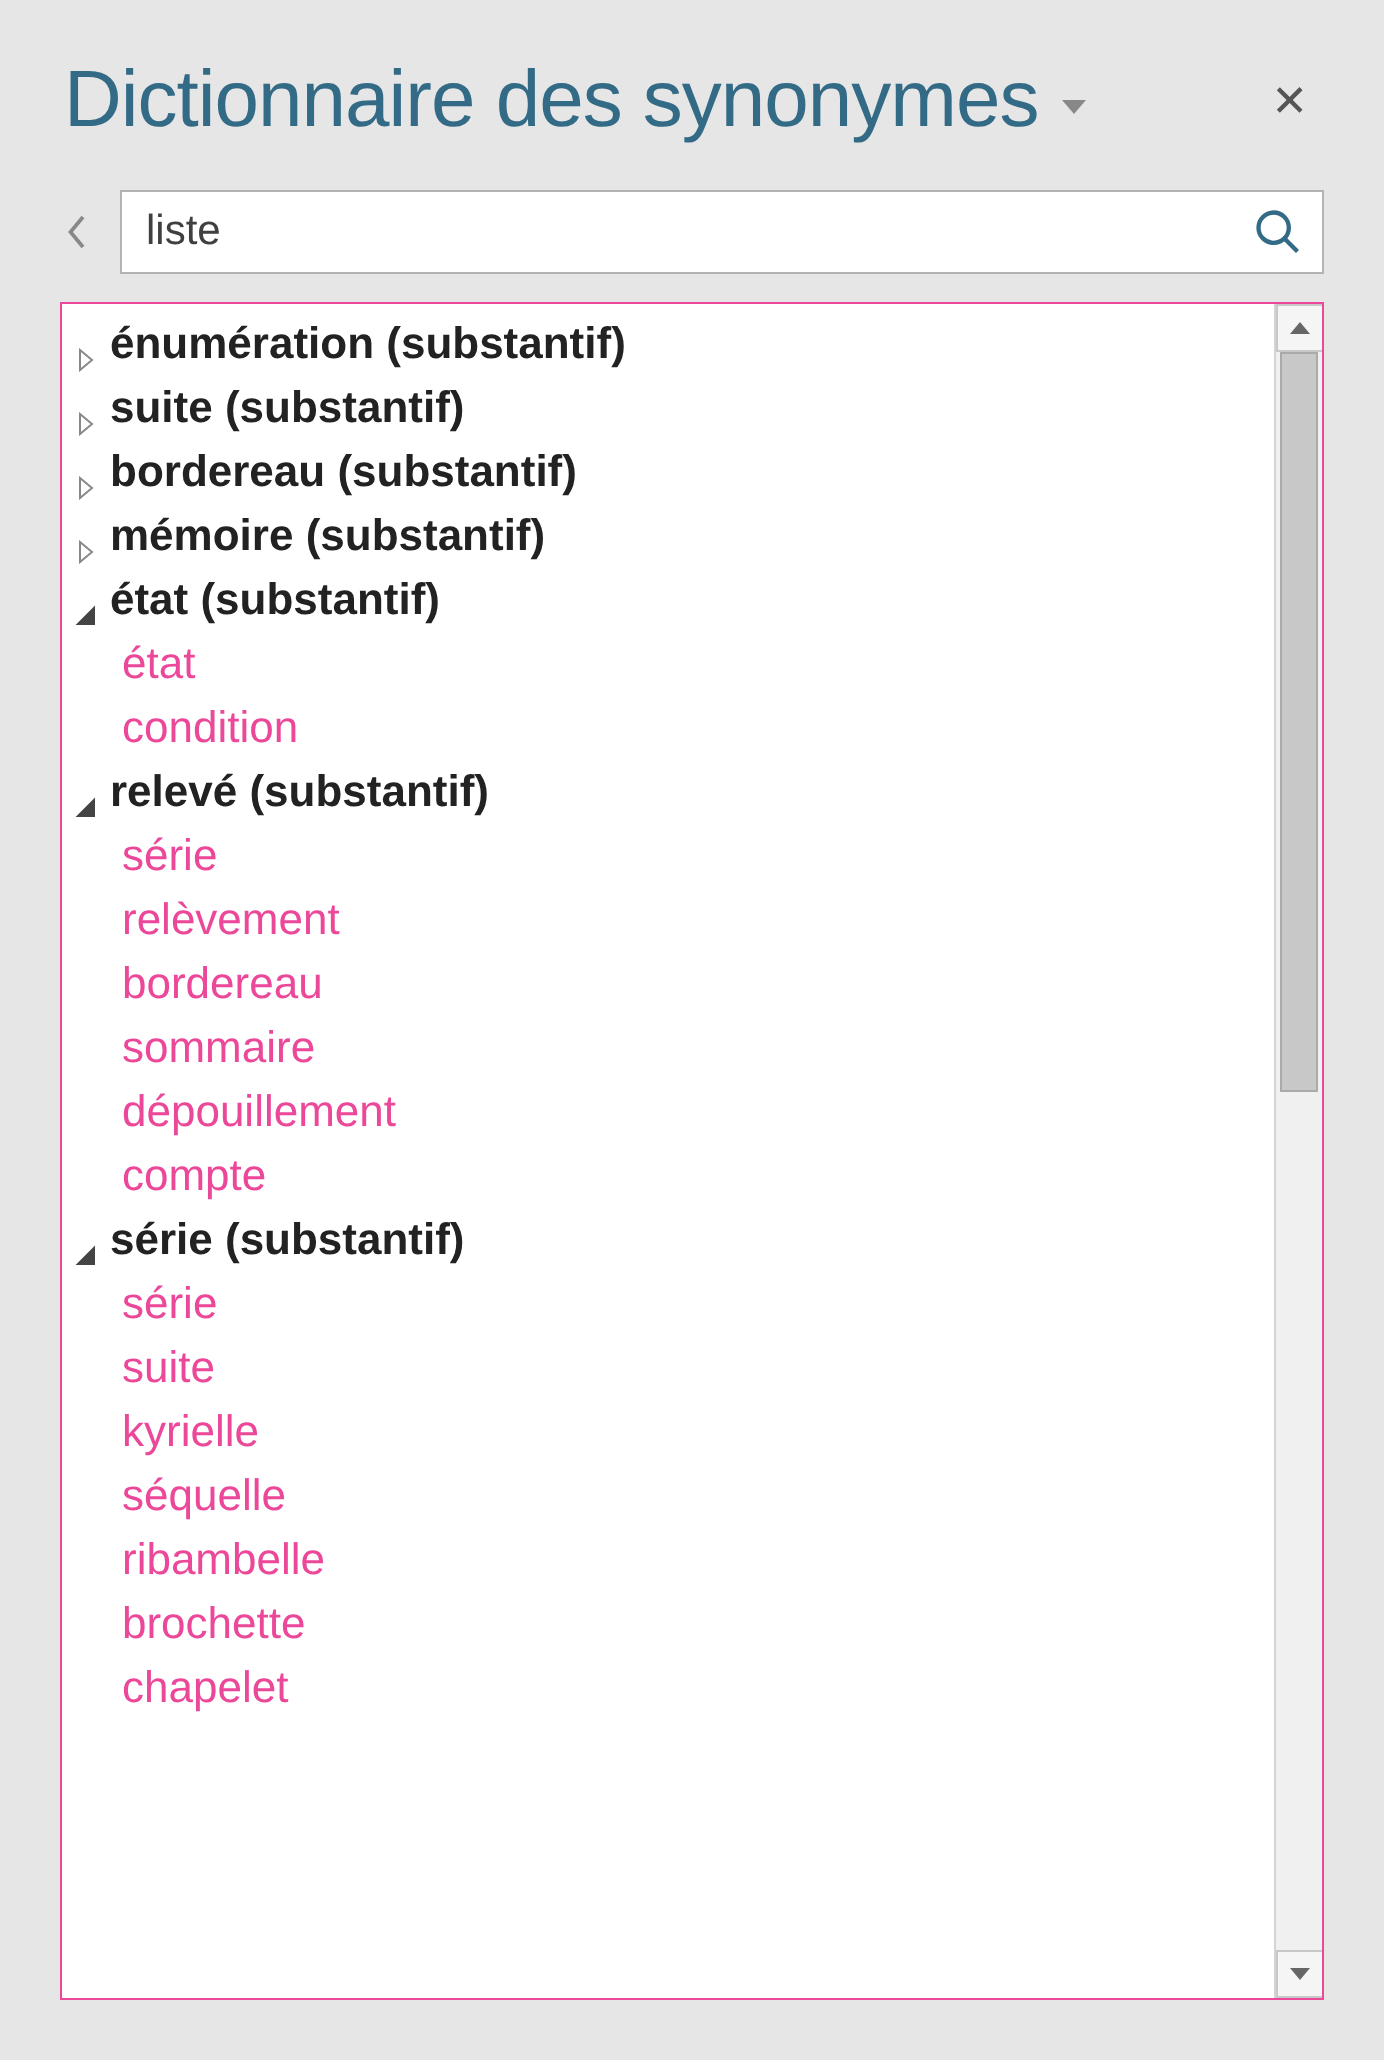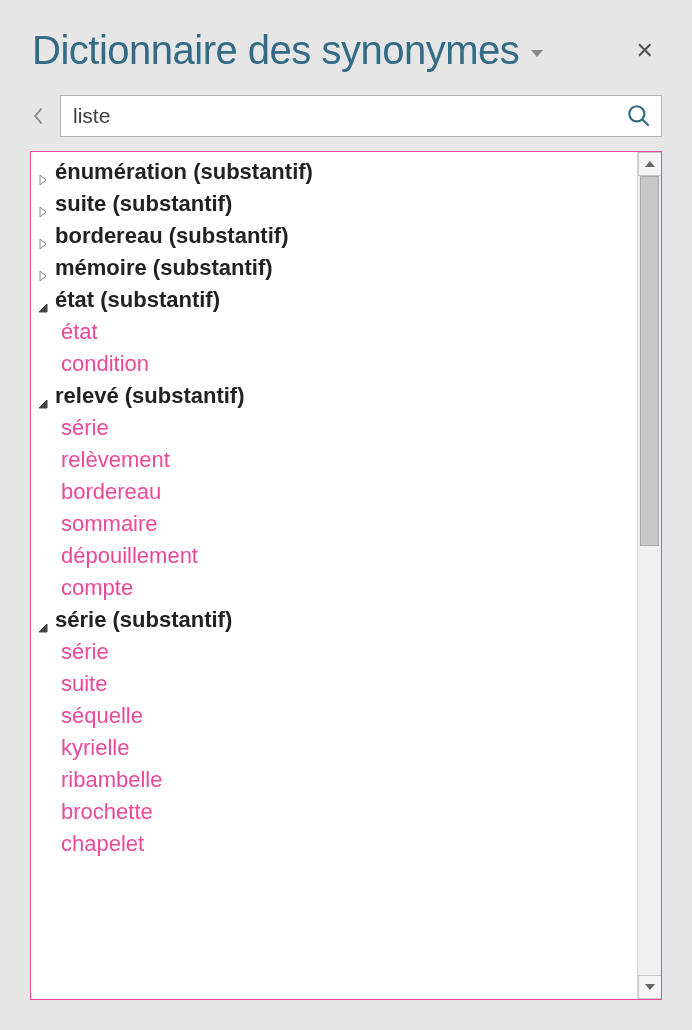--- a/index.html
+++ b/index.html
@@ -257,22 +257,22 @@
         <div class="synonym-item">dépouillement</div>
         <div class="synonym-item">compte</div>
         <div class="group-header">
           <span class="toggle expanded"><svg width="12" height="12" viewBox="0 0 12 12">
               <path d="M10 2 L10 10 L2 10 Z"></path>
             </svg></span>
           <span>série (substantif)</span>
         </div>
         <div class="synonym-item">série</div>
         <div class="synonym-item">suite</div>
+        <div class="synonym-item">kyrielle</div>
         <div class="synonym-item">séquelle</div>
-        <div class="synonym-item">kyrielle</div>
         <div class="synonym-item">ribambelle</div>
         <div class="synonym-item">brochette</div>
         <div class="synonym-item">chapelet</div>
       </div>
     <div class="scrollbar">
       <div class="scroll-arrow">
         <svg width="10" height="6" viewBox="0 0 10 6">
             <path d="M0 6 L5 0 L10 6 Z"></path>
           </svg>
       </div>

